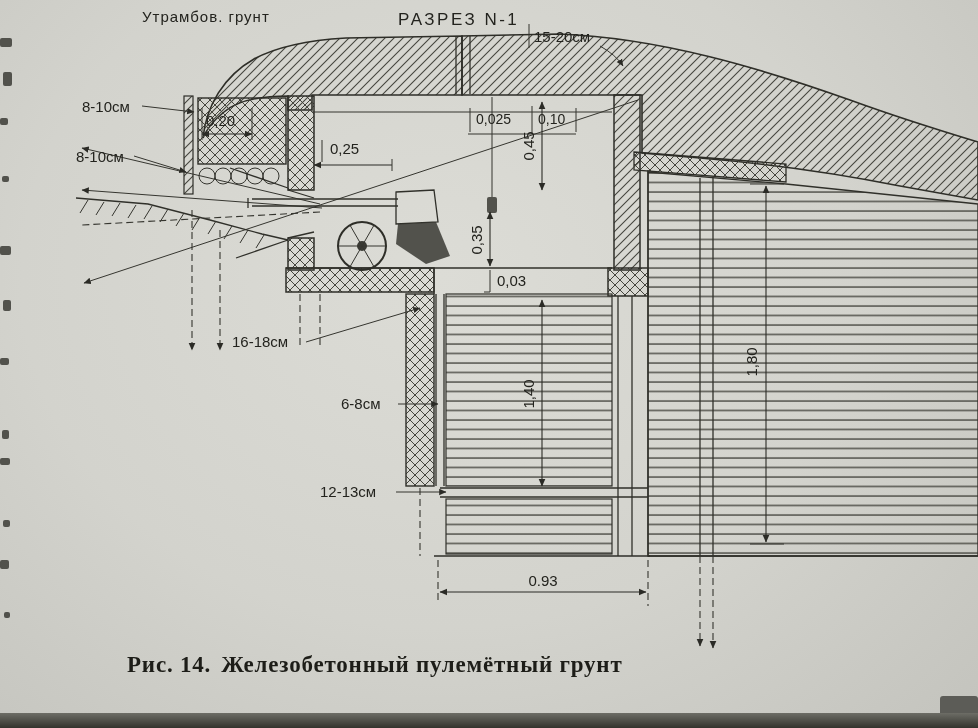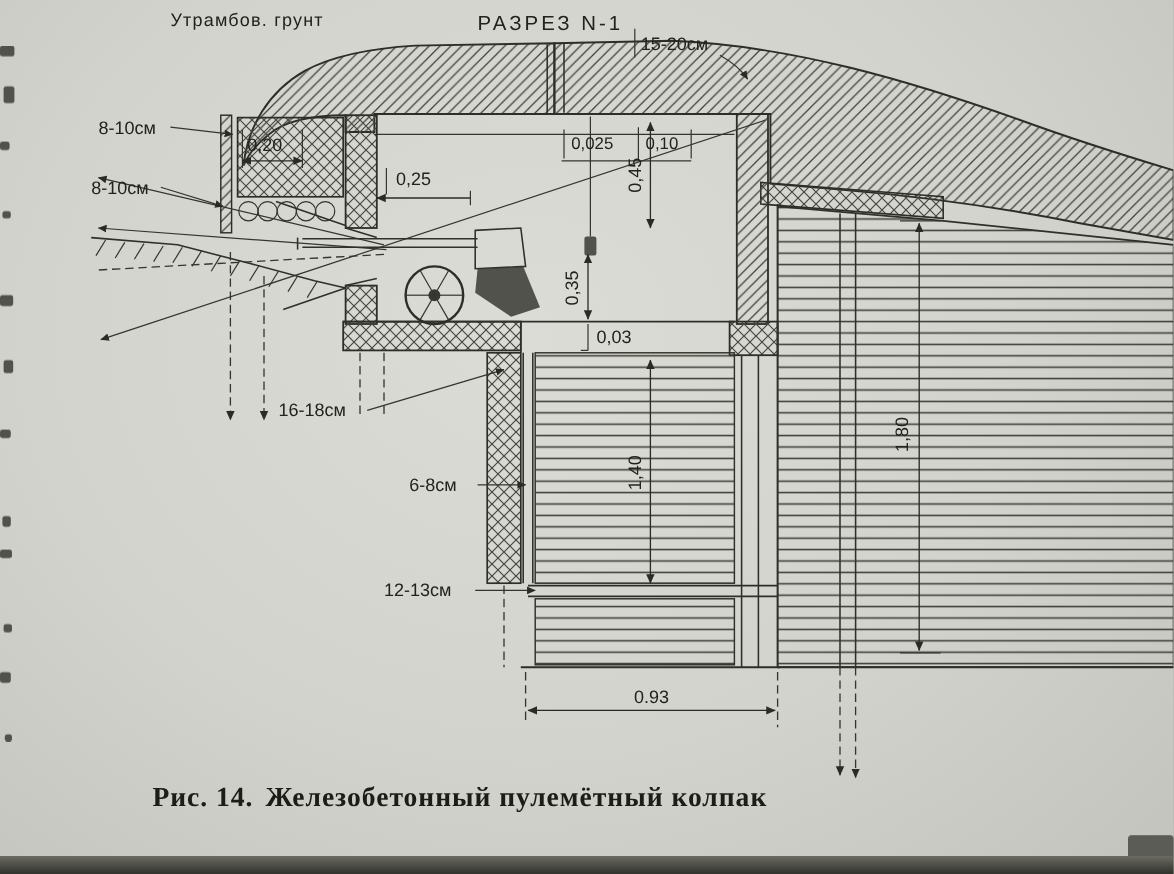--- a/index.html
+++ b/index.html
@@ -266,18 +266,18 @@
         <rect x="2" y="430" width="7" height="9" rx="2"></rect>
     <rect x="0" y="458" width="10" height="7" rx="2"></rect>
         <rect x="3" y="520" width="7" height="7" rx="2"></rect>
     <rect x="0" y="560" width="9" height="9" rx="2"></rect>
         <rect x="4" y="612" width="6" height="6" rx="2"></rect>
     <rect x="940" y="696" width="38" height="20" rx="3" opacity="0.9"></rect>
   </g>
 </svg>
 
 <div id="caption">
-  <span class="fig">Рис. 14.</span><span>Железобетонный пулемётный колпак</span>
+  <span class="fig">Рис. 14.</span><span>Железобетонный пулемётный грунт</span>
 </div>
 
 <div id="bottom-band"></div>
 
 </div>
 
 </body></html>

